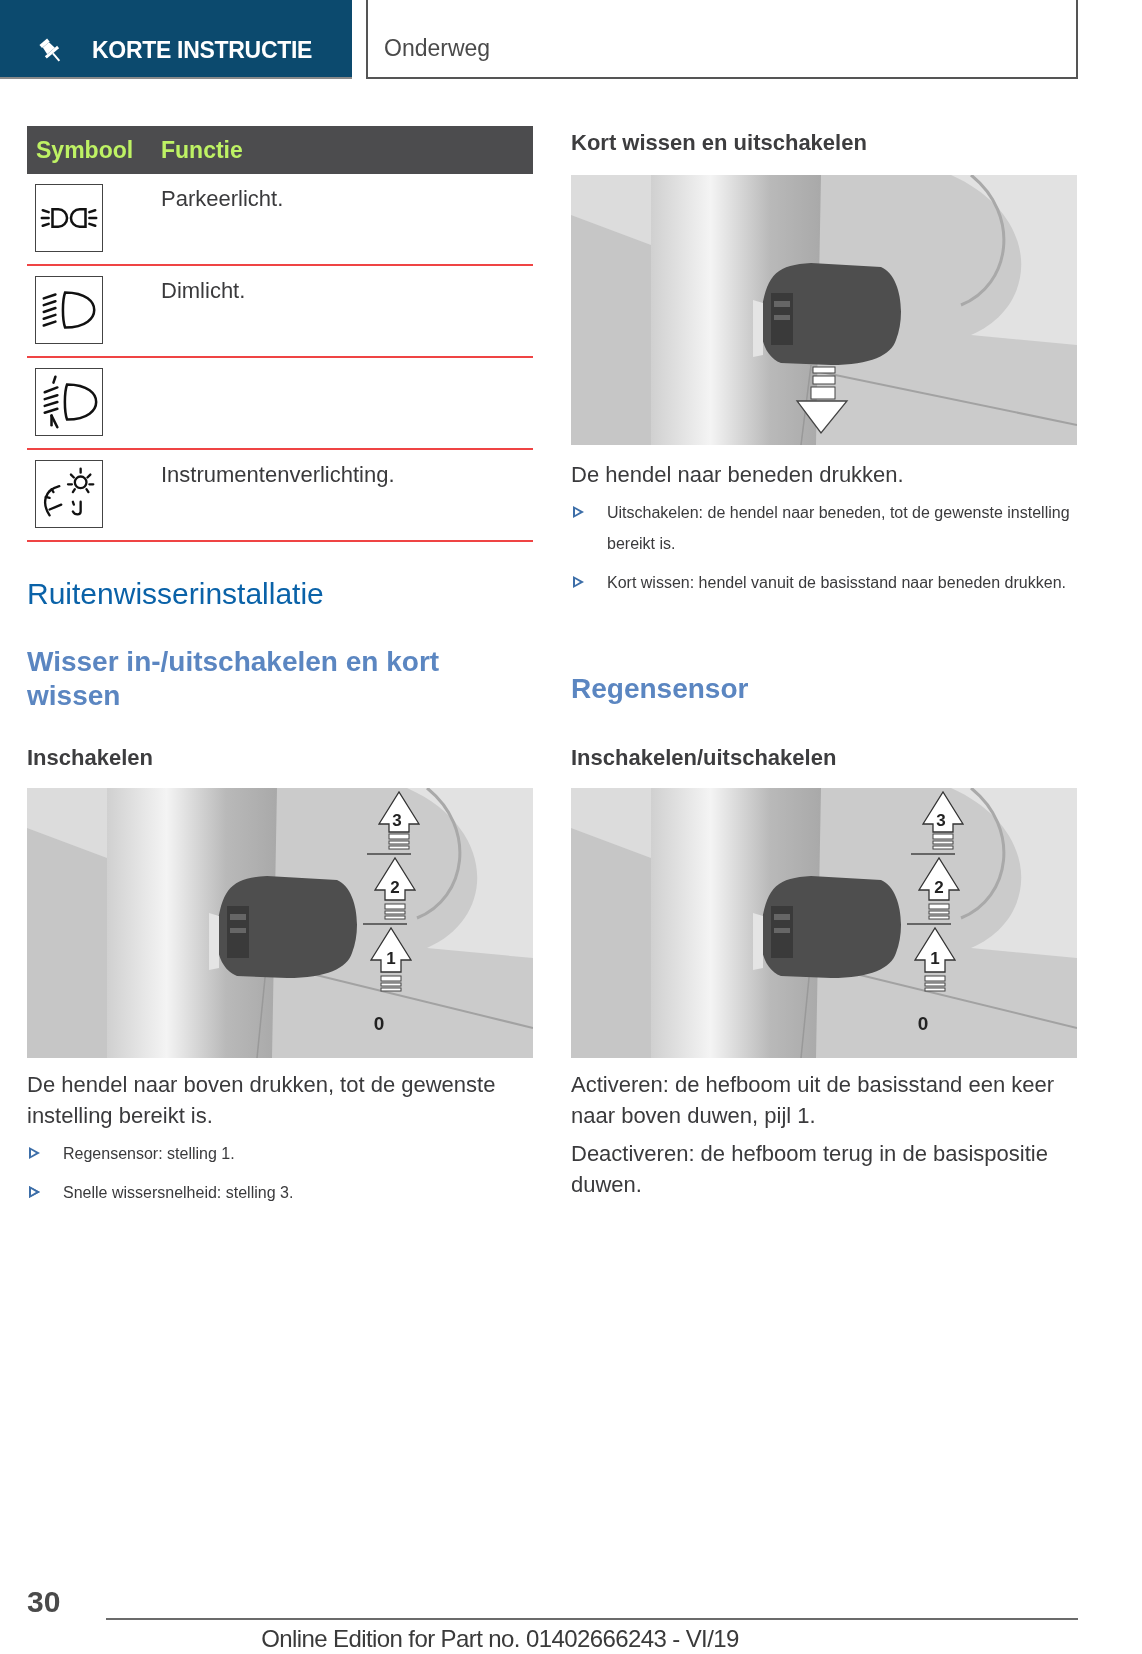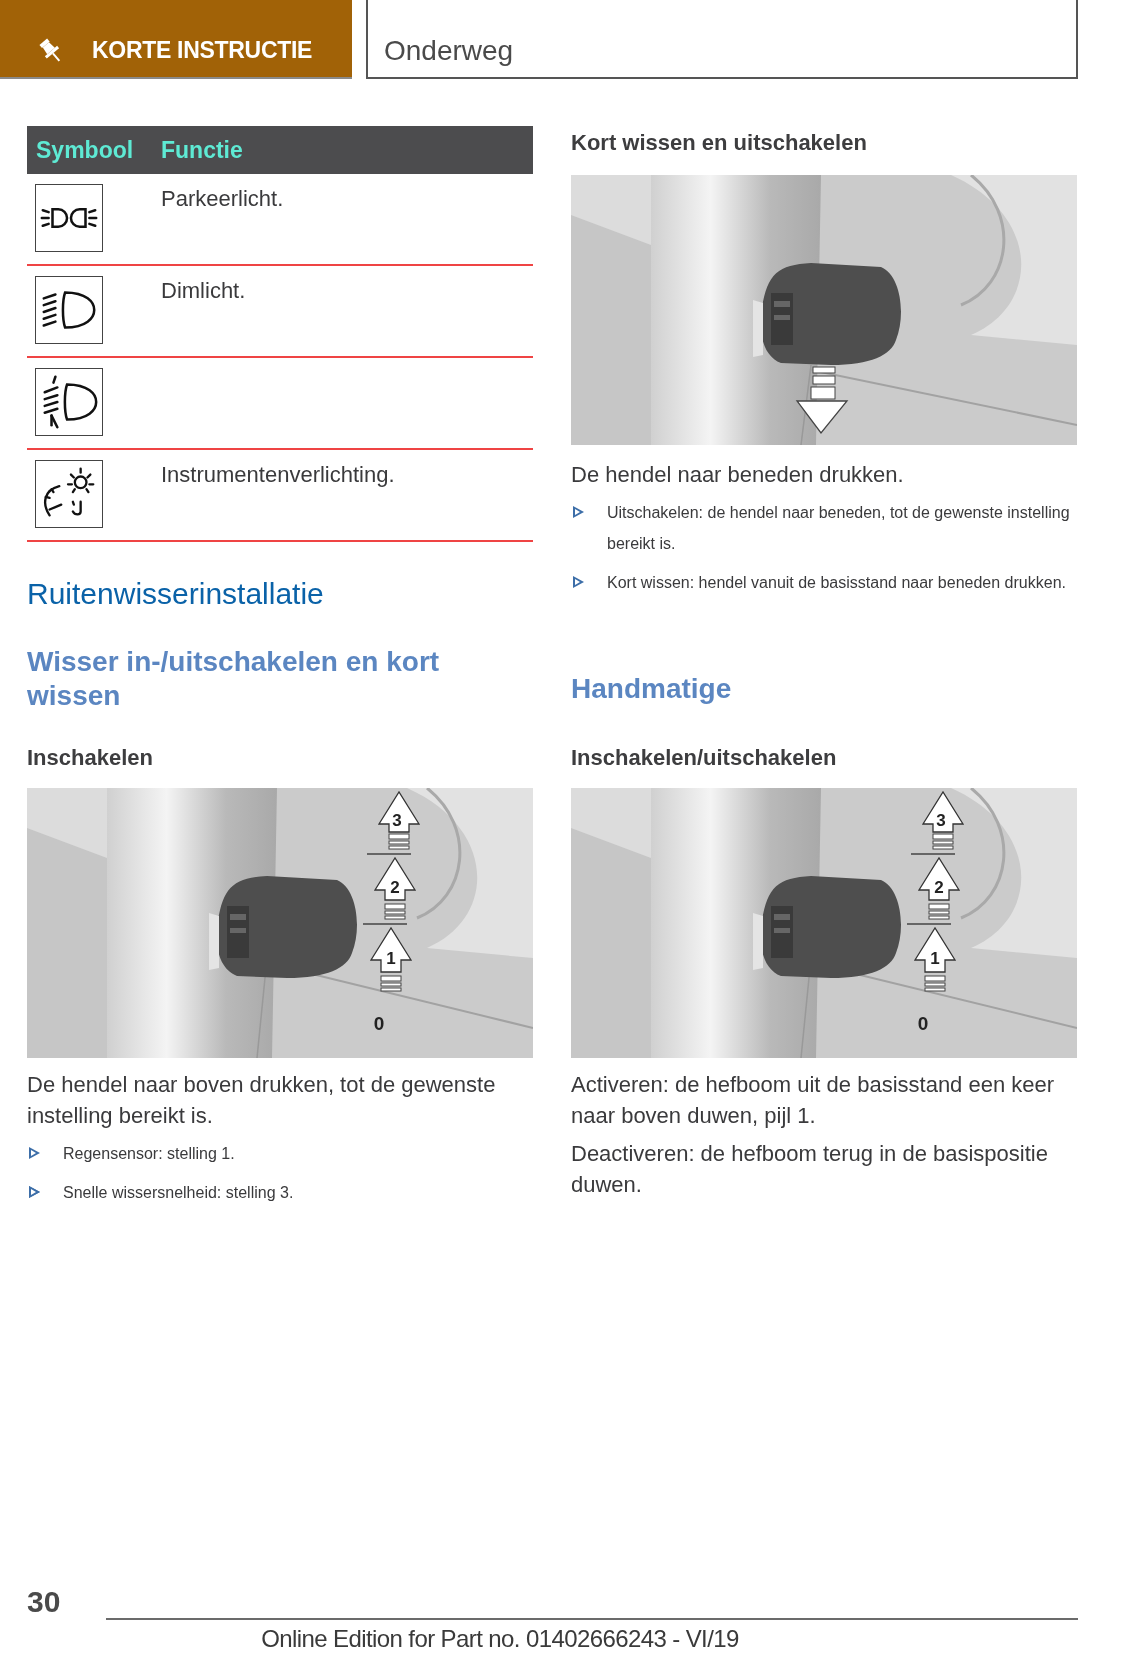--- a/index.html
+++ b/index.html
@@ -1,28 +1,28 @@
 <!DOCTYPE html>
 <html><head>
 <meta charset="utf-8">
 <style>
   * { box-sizing: border-box; margin: 0; padding: 0; }
   html, body { width: 1142px; height: 1654px; background: #ffffff; overflow: hidden; }
   body { position: relative; font-family: "Liberation Sans", sans-serif; color: #3a3a3c; }
 
   
-  .hdr-tab { position: absolute; left: 0; top: 0; width: 352px; height: 79px; background: #a16207; border-bottom: 2px solid #8a8a8a; text-align: center; }
+  .hdr-tab { position: absolute; left: 0; top: 0; width: 352px; height: 79px; background: #0c4a6e; border-bottom: 2px solid #8a8a8a; text-align: center; }
   .hdr-tab .pin { position: absolute; left: 36px; top: 36px; width: 30px; height: 30px; }
   .hdr-tab .label { position: absolute; left: 92px; top: 37px; font-size: 23px; font-weight: bold; color: #ffffff; letter-spacing: -0.3px; }
   .hdr-box { position: absolute; left: 366px; top: -2px; width: 712px; height: 81px; border: 2px solid #555; border-top: none; }
-  .hdr-box .label { position: absolute; left: 16px; top: 37px; font-size: 28px; color: #4a4a4a; }
+  .hdr-box .label { position: absolute; left: 16px; top: 37px; font-size: 23px; color: #4a4a4a; }
 
   
   .tbl { position: absolute; left: 27px; top: 126px; width: 506px; }
-  .tbl-head { height: 48px; background: #4c4c4e; color: #5eead4; font-weight: bold; font-size: 23px; position: relative; }
+  .tbl-head { height: 48px; background: #4c4c4e; color: #bef264; font-weight: bold; font-size: 23px; position: relative; }
   .tbl-head .c1 { position: absolute; left: 9px; top: 11px; }
   .tbl-head .c2 { position: absolute; left: 134px; top: 11px; }
   .tbl-row { position: relative; height: 92px; border-bottom: 2px solid #ef4444; }
   .tbl-row .sym { position: absolute; left: 8px; top: 10px; width: 68px; height: 68px; border: 1.5px solid #444; background:#fff; }
   .tbl-row .sym svg { width: 100%; height: 100%; }
   .tbl-row .fn { position: absolute; left: 134px; top: 12px; font-size: 22px; color: #3a3a3c; }
 
   
   .h1 { position: absolute; font-size: 30px; font-weight: normal; color: #0a62a8; }
   .h2 { position: absolute; font-size: 28px; font-weight: bold; color: #5b86c1; line-height: 34px; }
@@ -237,21 +237,21 @@
     </g>
   </svg>
 </div>
 
 <div class="para" style="left:571px; top:459px; width:500px;">De hendel naar beneden drukken.</div>
 <ul class="bullets" style="left:571px; top:497px; width:510px;">
   <li><span class="tri"></span><span>Uitschakelen: de hendel naar beneden, tot de gewenste instelling bereikt is.</span></li>
   <li><span class="tri"></span><span>Kort wissen: hendel vanuit de basisstand naar beneden drukken.</span></li>
 </ul>
 
-<div class="h2" style="left:571px; top:672px;">Handmatige</div>
+<div class="h2" style="left:571px; top:672px;">Regensensor</div>
 <div class="h3" style="left:571px; top:745px;">Inschakelen/uitschakelen</div>
 
 <div class="illus" style="left:571px; top:788px;">
   <svg viewBox="0 0 506 270">
     <defs>
       <linearGradient id="colG3" x1="0" x2="1" y1="0" y2="0">
         <stop offset="0" stop-color="#d0d0d0"></stop>
           <stop offset="0.35" stop-color="#f4f4f4"></stop>
           <stop offset="0.7" stop-color="#b9b9b9"></stop>
           <stop offset="1" stop-color="#a9a9a9"></stop>

